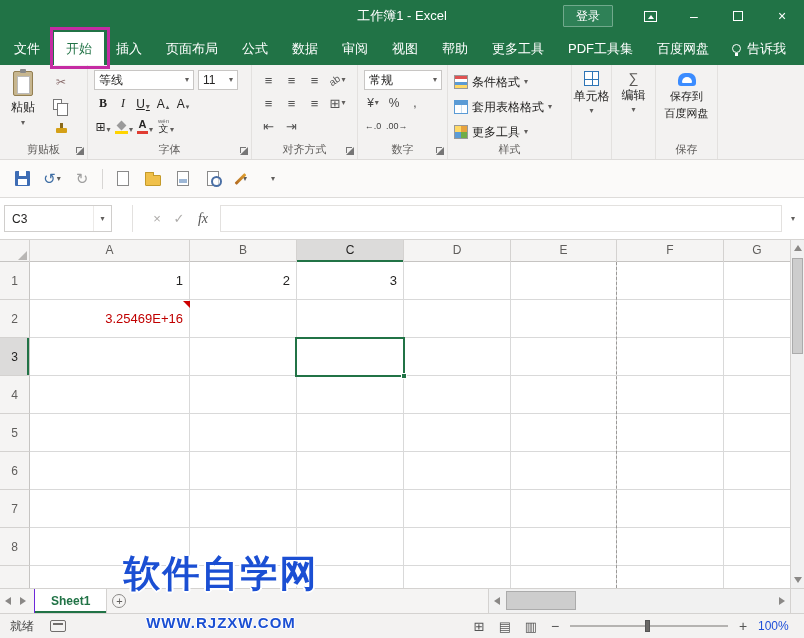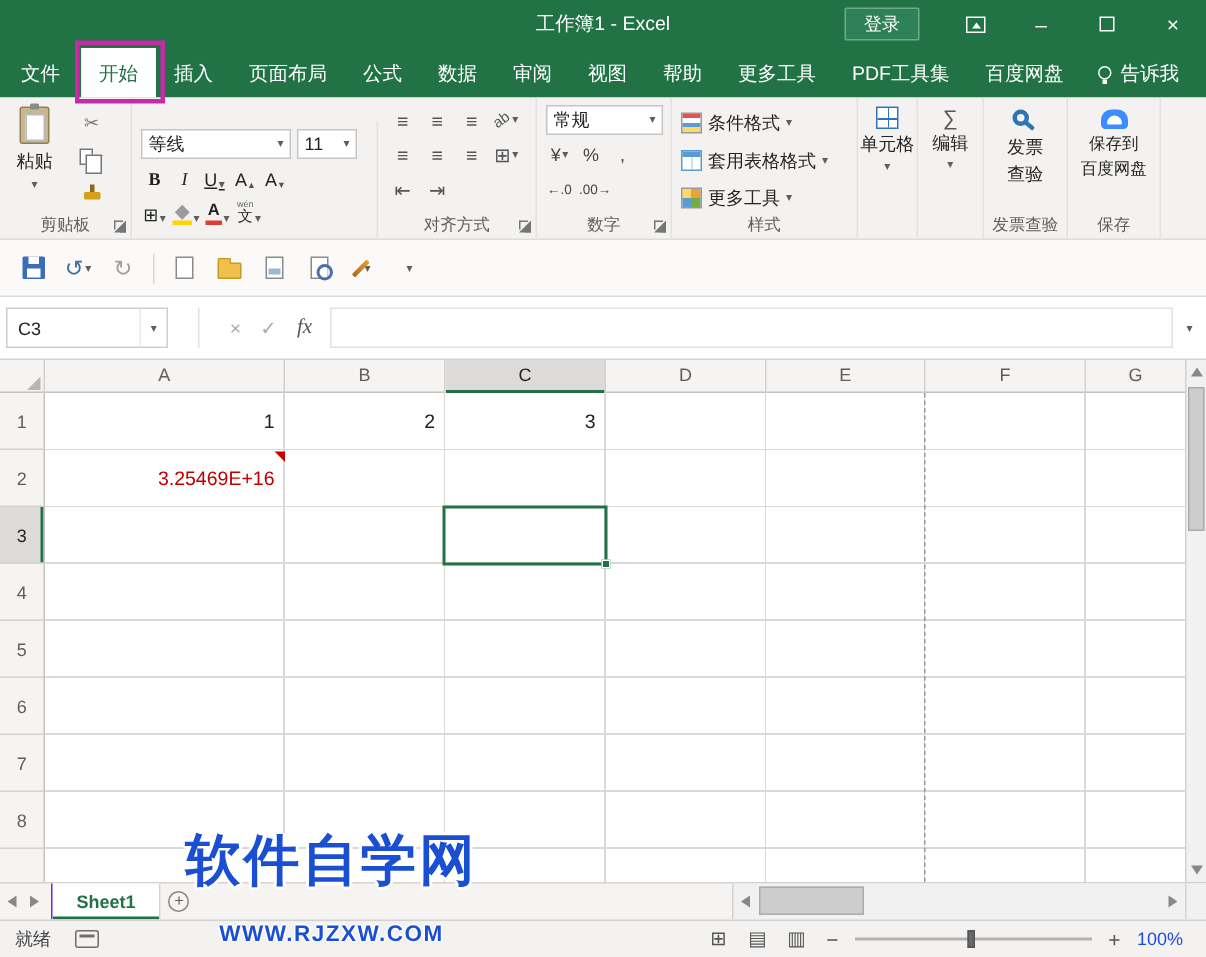--- a/index.html
+++ b/index.html
@@ -51,21 +51,21 @@
 .i-clipboard::before{content:"";position:absolute;left:3px;top:4px;width:11px;height:16px;background:#fff;border:1px solid #bbb;}
 .i-clipboard::after{content:"";position:absolute;left:6px;top:-3px;width:6px;height:4px;background:#8a8a8a;border-radius:1px;}
 .clip-col{position:absolute;left:46px;top:7px;display:flex;flex-direction:column;gap:4px;}
 .sbtn{width:30px;height:19px;display:flex;align-items:center;justify-content:center;gap:2px;}
 .i-cut{color:#8a6d6d;font-size:12px;}
 .i-copy{width:9px;height:11px;border:1px solid #777;background:#fff;position:relative;display:inline-block;}
 .i-copy::after{content:"";position:absolute;left:3px;top:3px;width:9px;height:11px;border:1px solid #777;background:#fff;}
 .i-brush{width:11px;height:5px;background:#d4a017;border-radius:1px;position:relative;display:inline-block;margin-top:5px;}
 .i-brush::before{content:"";position:absolute;top:-5px;left:4px;width:3px;height:5px;background:#8a6a1a;}
 
-.g-font{width:164px;margin-top:16px;}
+.g-font{width:164px;}
 .f-row1{position:absolute;left:6px;top:5px;display:flex;gap:4px;}
 .combo{background:#fff;border:1px solid #c8c6c4;height:20px;display:flex;align-items:center;
        padding:0 4px;justify-content:space-between;font-size:12px;}
 .fname{width:100px;}
 .fsize{width:40px;}
 .f-row2{position:absolute;left:6px;top:28px;display:flex;align-items:center;gap:2px;height:20px;}
 .f-row3{position:absolute;left:6px;top:51px;display:flex;align-items:center;gap:3px;height:20px;}
 .fbtn{min-width:18px;height:20px;display:flex;align-items:end;justify-content:center;gap:1px;padding-bottom:2px;}
 .bld{font-weight:bold;font-family:"Liberation Serif","DejaVu Serif",serif;}
 .ita{font-style:italic;font-family:"Liberation Serif","DejaVu Serif",serif;}
@@ -461,28 +461,20 @@
     </div>
 
     <div class="rgroup g-edit">
       <button class="bigbtn">
         <span class="i-sum">∑</span>
         <span class="line">编辑</span>
         <span class="dd">▾</span>
       </button>
     </div>
 
-    <div class="rgroup g-invoice">
-      <button class="bigbtn">
-        <span class="i-mag2"></span>
-        <span class="line">发票</span>
-        <span class="line">查验</span>
-      </button>
-      <div class="rlabel">发票查验</div>
-    </div>
 
     <div class="rgroup g-baidu">
       <button class="bigbtn">
         <span class="i-baidu"></span>
         <span class="line-sm">保存到</span>
         <span class="line-sm">百度网盘</span>
       </button>
       <div class="rlabel">保存</div>
     </div>
 

